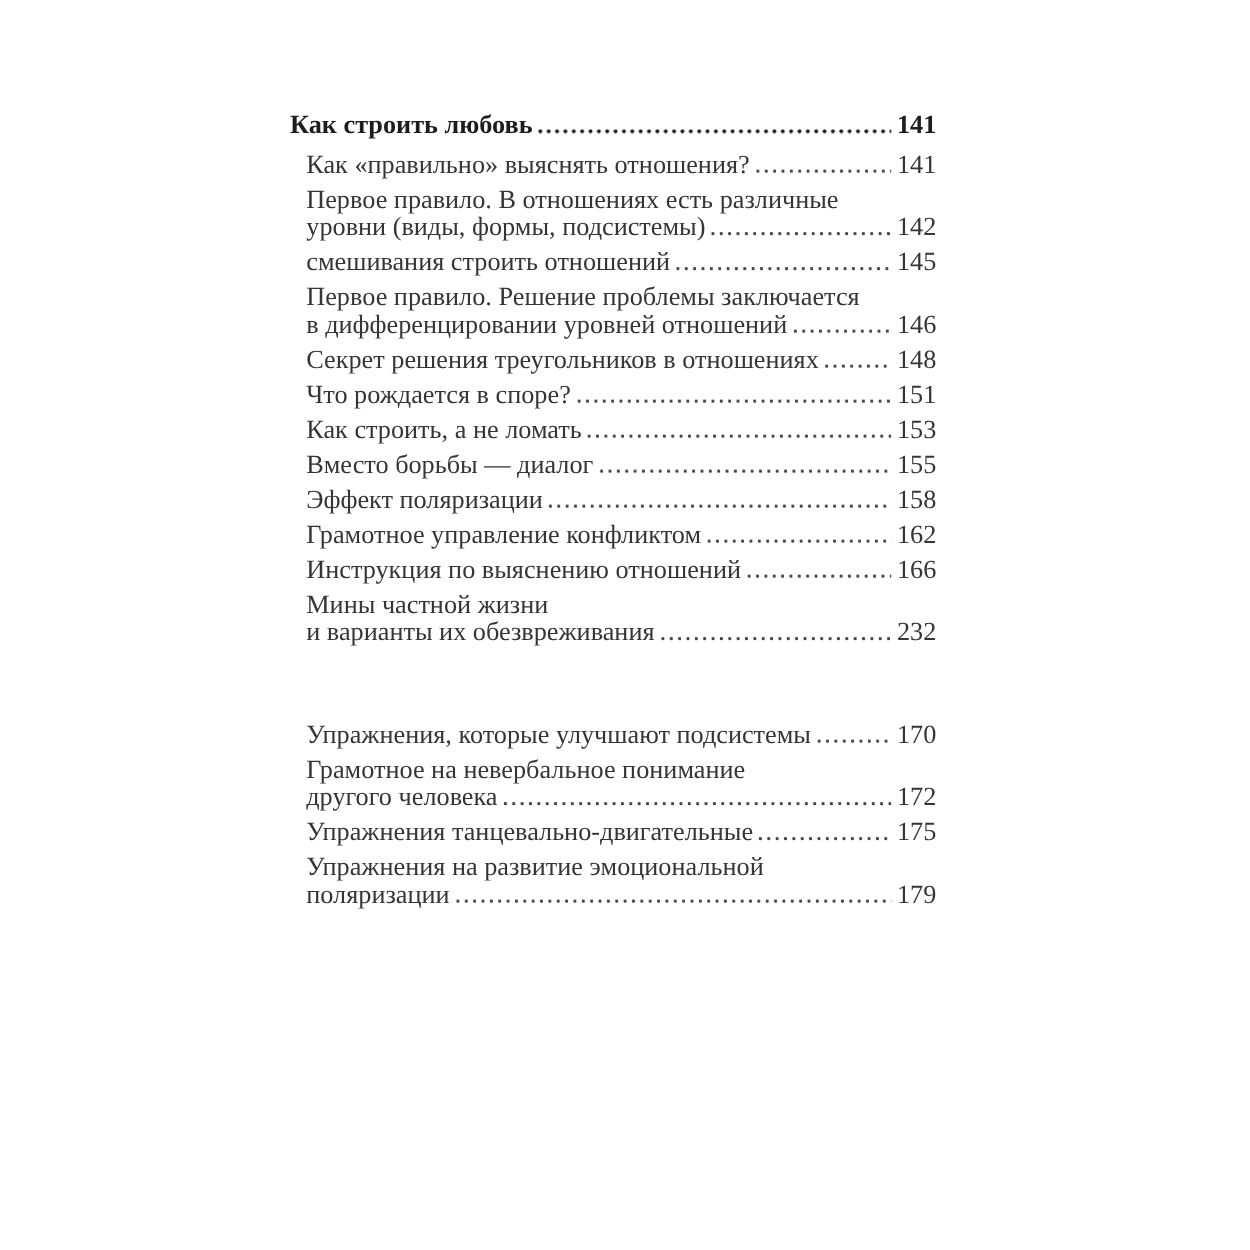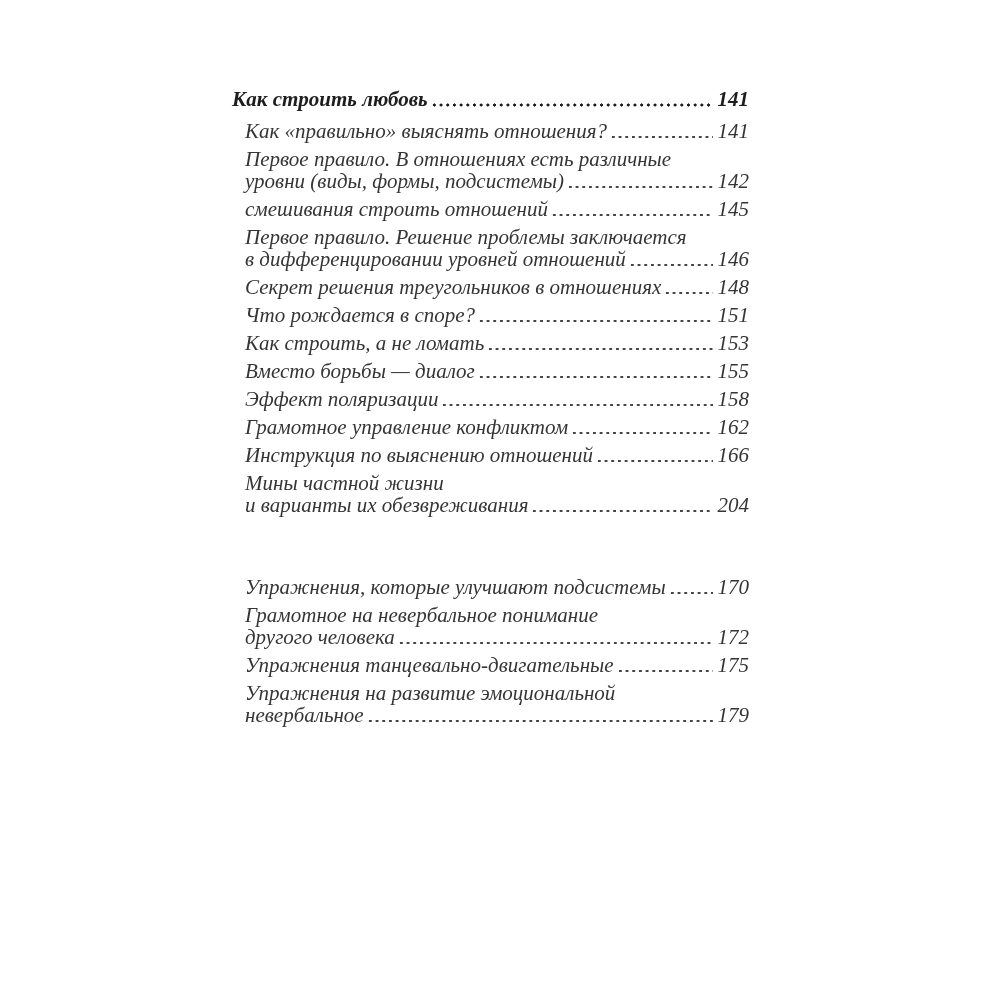--- a/index.html
+++ b/index.html
@@ -7,21 +7,20 @@
     padding: 0;
     background: #ffffff;
   }
   .book-page {
     position: relative;
     width: 799px;
     height: 1000px;
     background: var(--page-bg, #ffffff);
     font-family: "Liberation Serif", "DejaVu Serif", serif;
     overflow: hidden;
-    font-style: italic;
   }
   .toc-root {
     position: absolute;
     left: 232px;
     top: 82px;
     width: 517px;
   }
   .toc-block + .toc-block {
     margin-top: 60px;
   }
@@ -158,21 +157,21 @@
             <span class="pagenum">166</span>
           </div>
         </div>
         <div class="entry sub">
           <div class="line">
             <span class="title-text">Мины частной жизни</span>
           </div>
           <div class="line">
             <span class="title-text">и варианты их обезвреживания</span>
             <span class="leader"></span>
-            <span class="pagenum">204</span>
+            <span class="pagenum">232</span>
           </div>
         </div>
       </div>
       <div class="toc-block">
         <div class="entry sub">
           <div class="line">
             <span class="title-text">Упражнения, которые улучшают подсистемы</span>
             <span class="leader"></span>
             <span class="pagenum">170</span>
           </div>
@@ -192,20 +191,20 @@
             <span class="title-text">Упражнения танцевально-двигательные</span>
             <span class="leader"></span>
             <span class="pagenum">175</span>
           </div>
         </div>
         <div class="entry sub">
           <div class="line">
             <span class="title-text">Упражнения на развитие эмоциональной</span>
           </div>
           <div class="line">
-            <span class="title-text">невербальное</span>
+            <span class="title-text">поляризации</span>
             <span class="leader"></span>
             <span class="pagenum">179</span>
           </div>
         </div>
       </div>
     </div>
 </div>
 
 </body></html>

